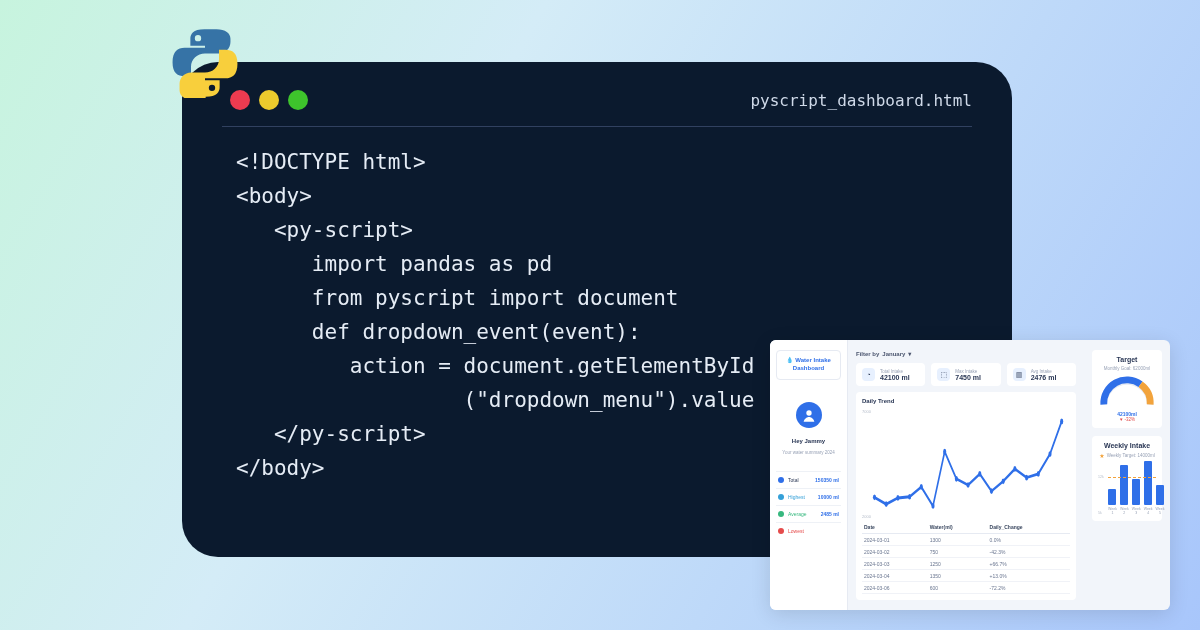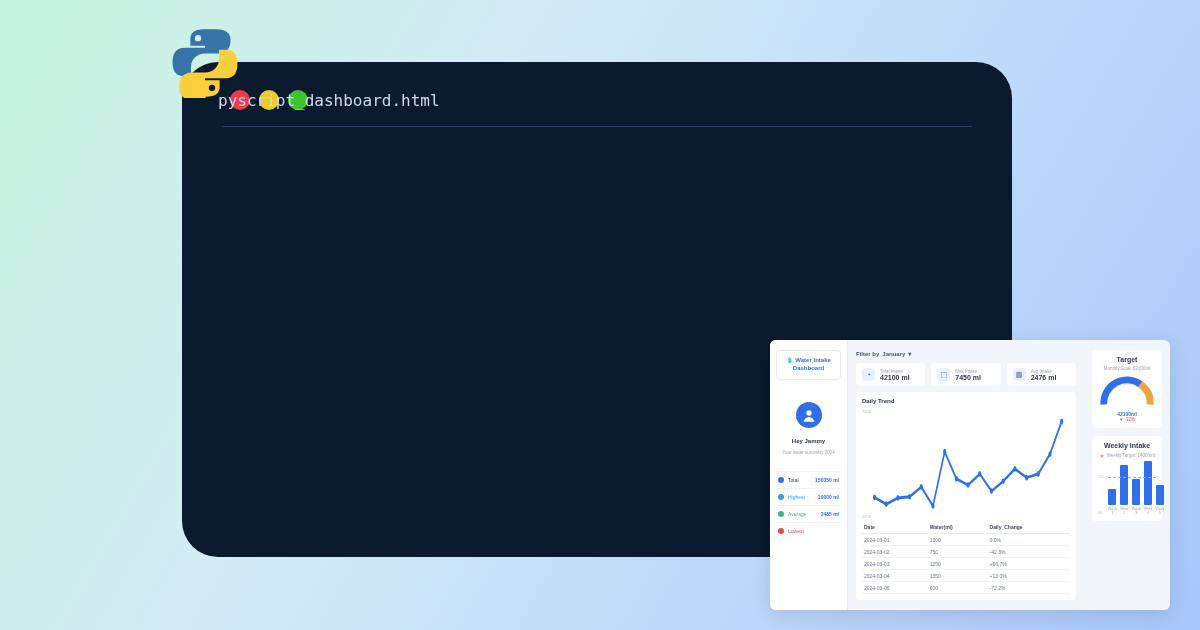--- a/index.html
+++ b/index.html
@@ -40,21 +40,21 @@
     padding-bottom: 16px;
     border-bottom: 1px solid rgba(120, 140, 190, 0.35);
   }
   .dots { display: flex; gap: 9px; margin-left: 8px; }
   .dot { width: 20px; height: 20px; border-radius: 50%; }
   .dot.red { background: #ed3b50; }
   .dot.yellow { background: #eccb2d; }
   .dot.green { background: #3ec42c; }
   .filename {
     flex: 1;
-    text-align: left;
+    text-align: right;
     color: #cfd9e8;
     font-family: ui-monospace, Menlo, Consolas, monospace;
     font-size: 16px;
     margin-left: -90px;
   }
   .code {
     font-family: ui-monospace, Menlo, Consolas, monospace;
     font-size: 21px;
     line-height: 1.62;
     color: #e5ecf5;
@@ -208,20 +208,30 @@
 
 <div class="code-window">
   <div class="window-header">
     <div class="dots">
       <div class="dot red"></div>
       <div class="dot yellow"></div>
       <div class="dot green"></div>
     </div>
     <div class="filename">pyscript_dashboard.html</div>
   </div>
+  <div class="code" id="code-block">&lt;!DOCTYPE html&gt;
+&lt;body&gt;
+   &lt;py-script&gt;
+      import pandas as pd
+      from pyscript import document
+      def dropdown_event(event):
+         action = document.getElementById
+                  ("dropdown_menu").value
+   &lt;/py-script&gt;
+&lt;/body&gt;</div>
 </div>
 
 <div class="dashboard">
 
   <div class="dash-sidebar">
     <div class="dash-logo">
       <span>💧</span>
       <span>Water Intake Dashboard</span>
     </div>
     <div class="avatar-circle">

